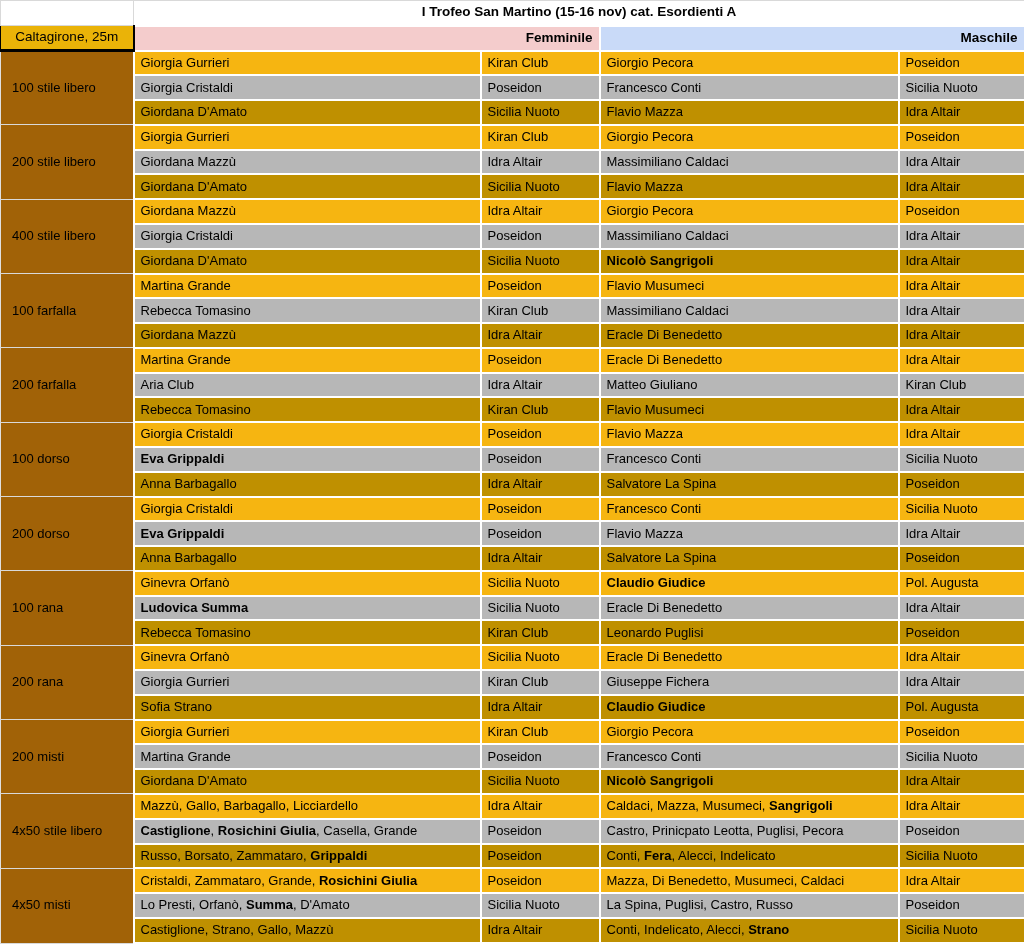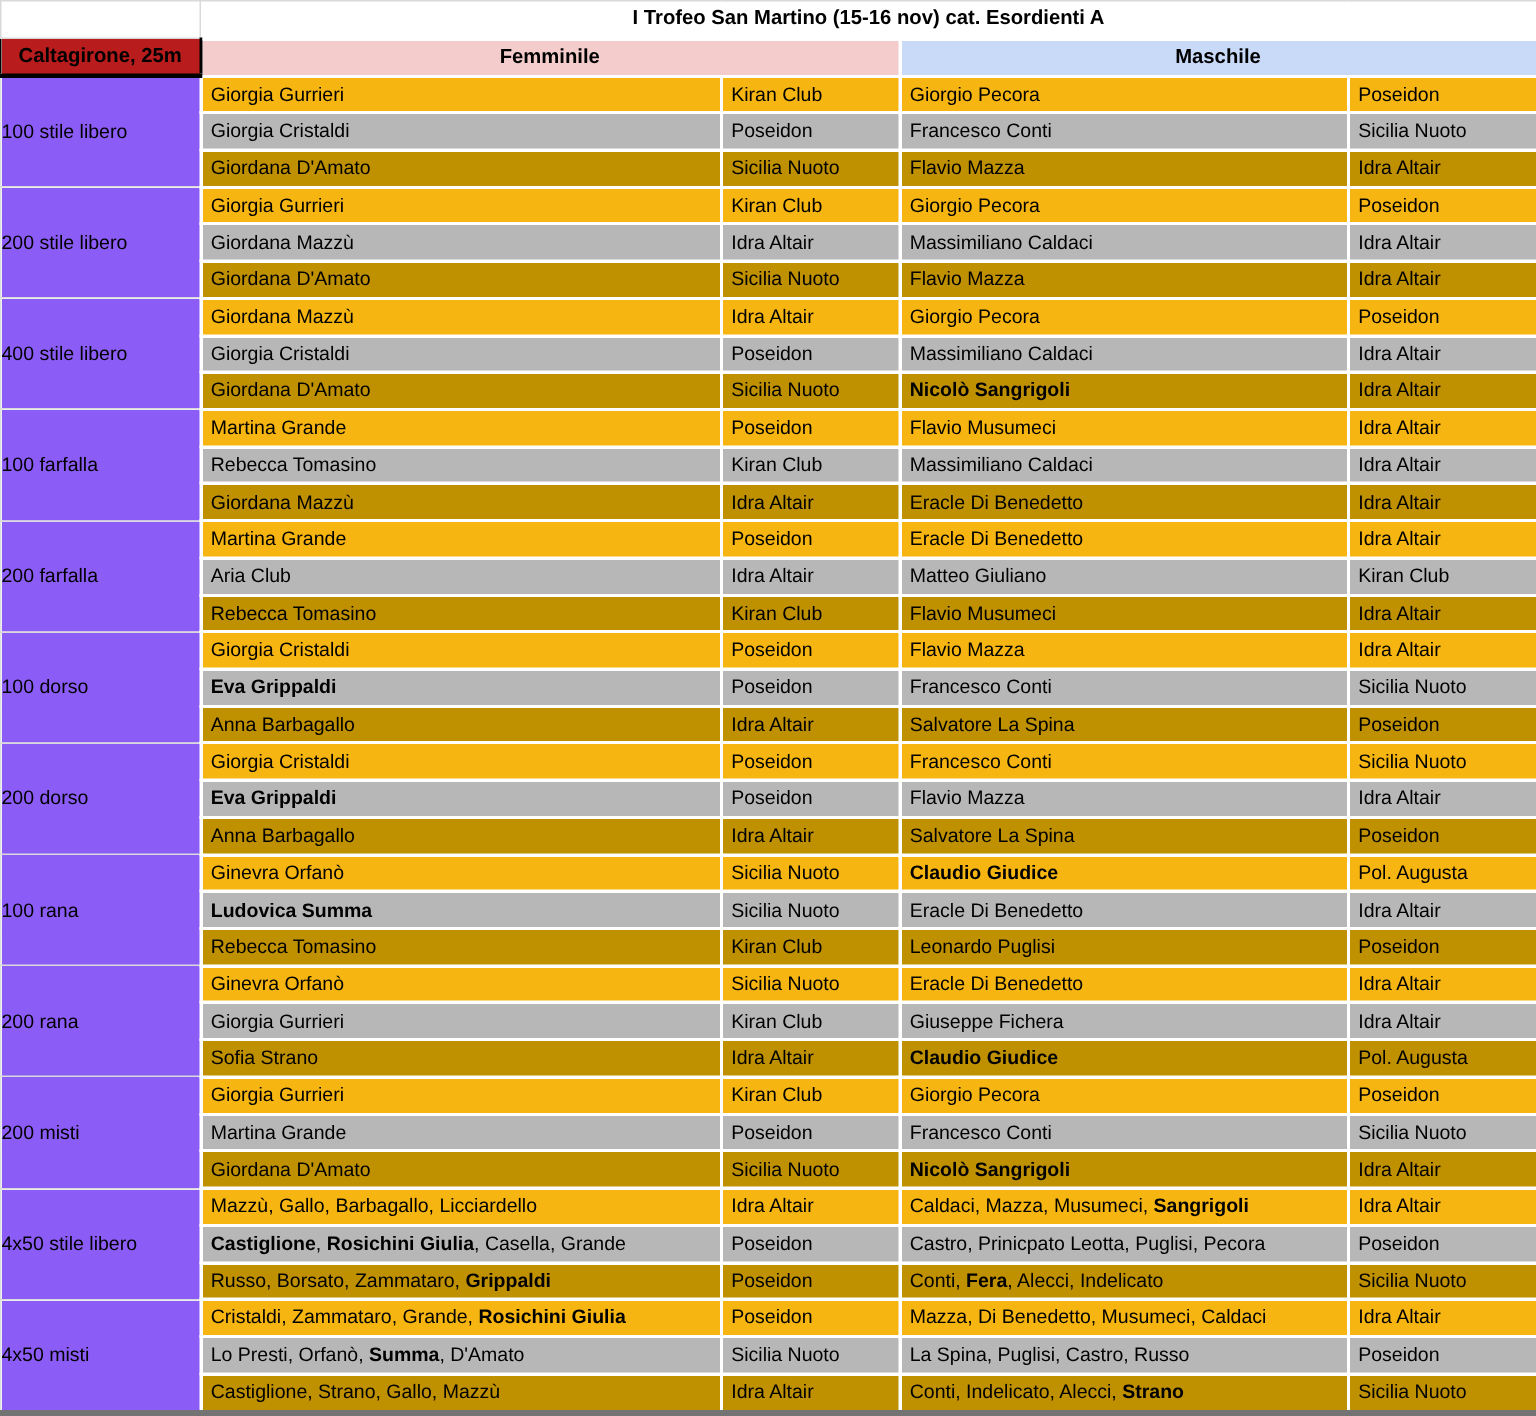--- a/index.html
+++ b/index.html
@@ -1,37 +1,37 @@
 <!DOCTYPE html>
 <html style="--gold: #f6b511; --silver: #b7b7b7; --bronze: #bf9000; --female-header: #f4cccc; --male-header: #c9daf8;"><head>
 <meta charset="utf-8">
 <style>
   html,body{margin:0;padding:0;background:#ffffff;}
   body{font-family:"Liberation Sans","DejaVu Sans",sans-serif;color:#000;}
   #sheet{width:1024px;height:944px;box-sizing:border-box;}
   table{width:1024px;height:944px;border-collapse:collapse;table-layout:fixed;
-        border-bottom:4px solid #737373;}
+        border-bottom:1px solid #737373;}
   td{font-size:13px;line-height:1.1;padding:0 6px;overflow:hidden;white-space:nowrap;
      vertical-align:middle;}
   
   tr.top-rows{height:25px;}
   td.corner{border:1px solid #d9d9d9;background:#fff;}
   td.title{border-top:1px solid #d9d9d9;border-right:1px solid #d9d9d9;
            border-bottom:1px solid #e7e7e7;background:#fff;
            font-weight:bold;text-align:center;font-size:13.5px;}
   td.venue{border-left:1px solid #000;border-top:1px solid #b7b7b7;
            border-right:2px solid #000;border-bottom:3px solid #000;
-           font-weight:bold;text-align:center;font-size:13.5px;background:#b91c1c;margin-top:20px;}
-  td.ghead{font-weight:bold;text-align:center;font-size:13.5px;
+           font-weight:normal;text-align:center;font-size:13.5px;background:#eab308;margin-top:20px;}
+  td.ghead{font-weight:bold;text-align:right;font-size:13.5px;
            border:2px solid #fff;}
   td.ghead.female{background:var(--female-header);}
   td.ghead.male{background:var(--male-header);}
   
-  td.event{background:#8b5cf6;border:1px solid #d9d9d9;border-left:1px solid #e0e0e0;
-           padding-left:0;}
+  td.event{background:#a16207;border:1px solid #d9d9d9;border-left:1px solid #e0e0e0;
+           padding-left:11px;}
   
   td.medal{border:2px solid #fff;}
   td.gold{background:var(--gold);}
   td.silver{background:var(--silver);}
   td.bronze{background:var(--bronze);}
   b{font-weight:bold;}
 </style>
 </head>
 <body>
 

